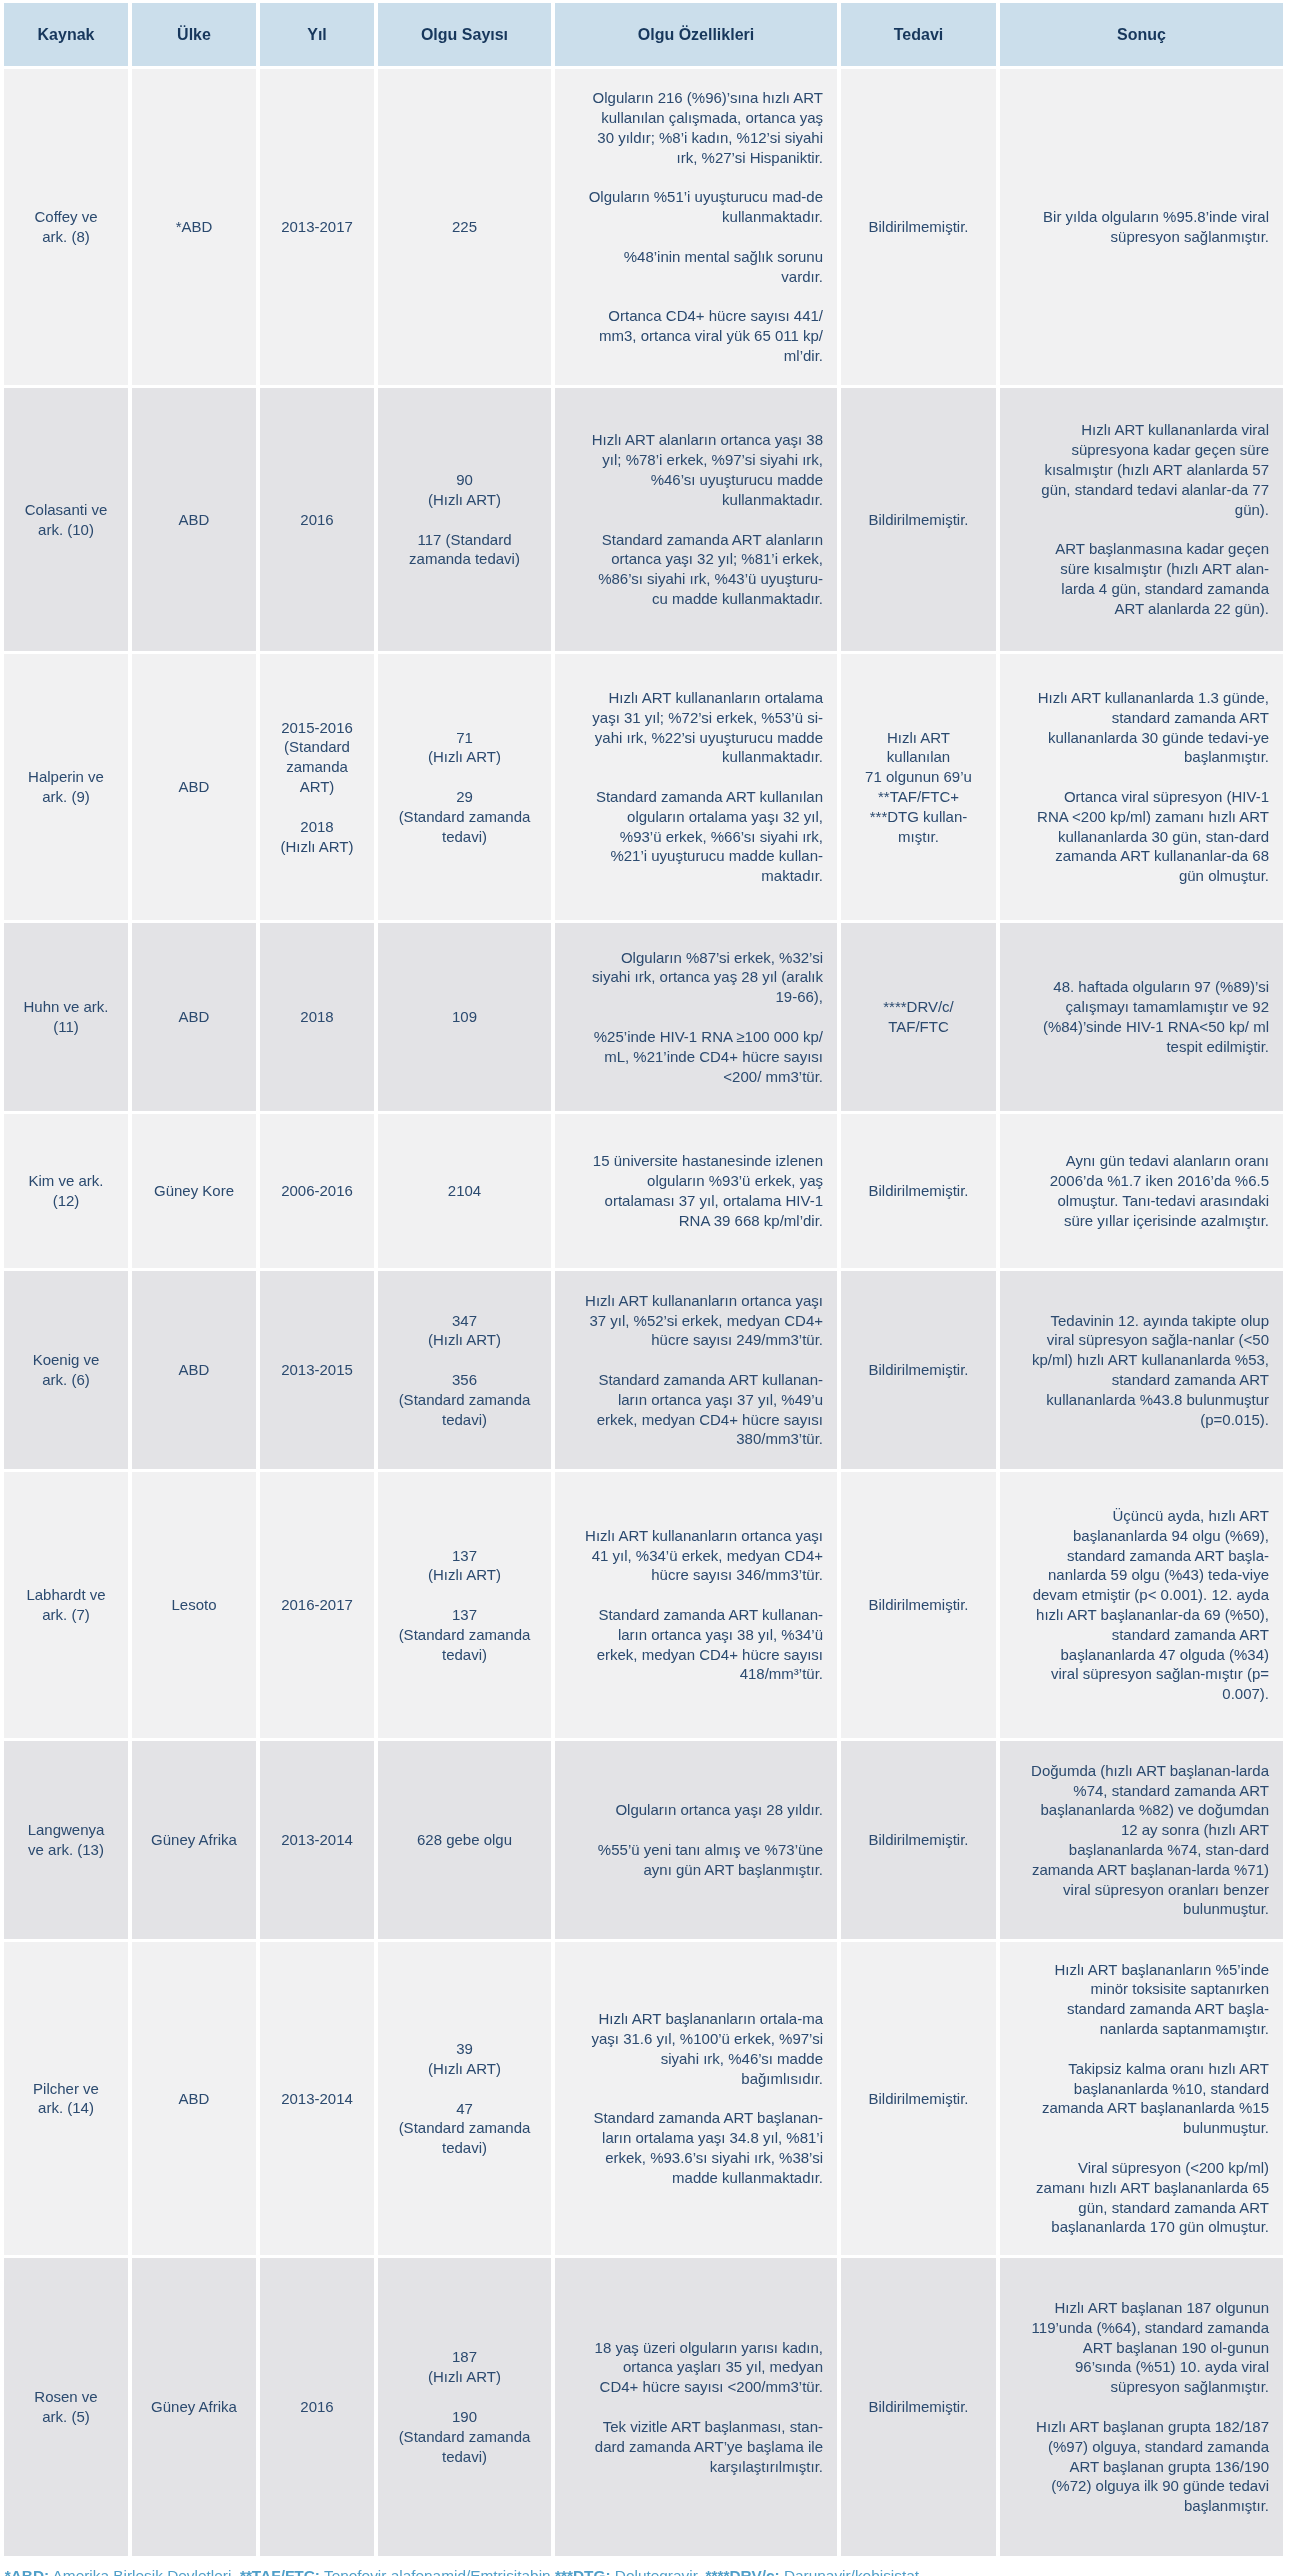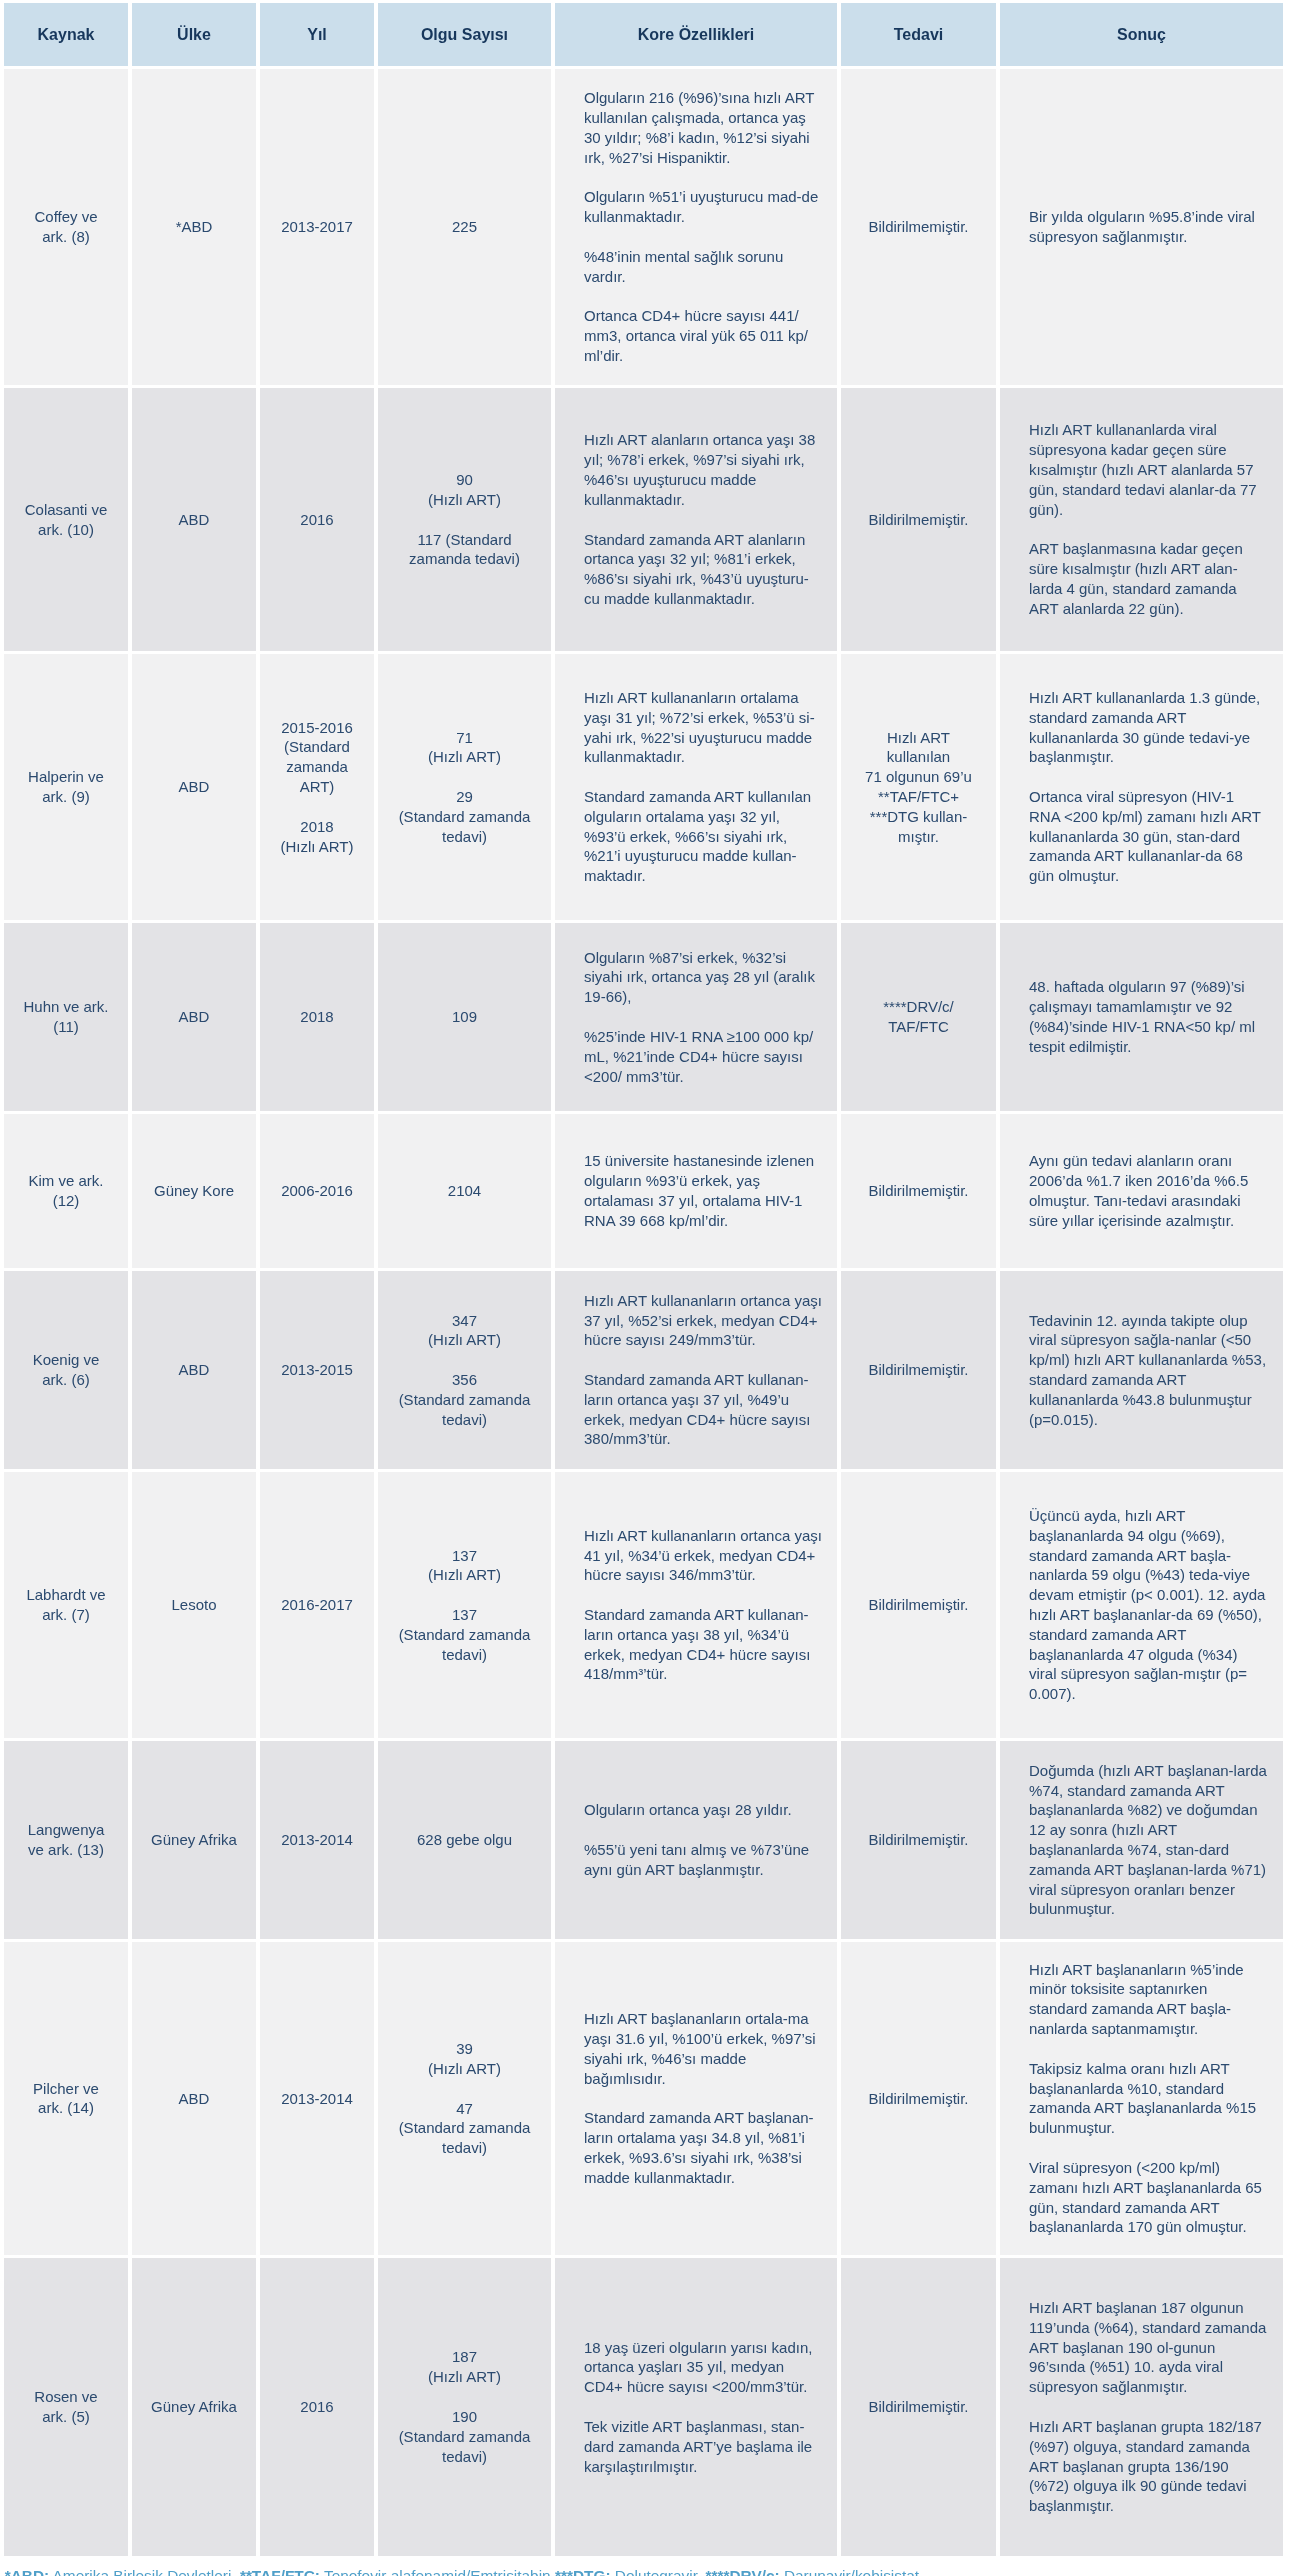--- a/index.html
+++ b/index.html
@@ -37,21 +37,21 @@
     vertical-align: middle;
     font-size: 15px;
     line-height: 1.32;
     padding: 17.7px 14px;
     box-sizing: border-box;
     word-wrap: break-word;
   }
   tr.light td { background: var(--row-light, #f1f1f2); }
   tr.dark  td { background: var(--row-dark, #e3e3e6); }
   td.c0, td.c1, td.c2, td.c3, td.c5 { text-align: center; white-space: pre-line; }
-  td.c4, td.c6 { text-align: left; padding-left: 29px; }
+  td.c4, td.c6 { text-align: right; padding-left: 29px; }
   td p { margin: 0 0 20px 0; }
   td p:last-child { margin-bottom: 0; }
   .footnote {
     font-size: 15.4px;
     color: var(--footnote, #4f9fc9);
     padding: 7px 4.7px 9.5px 4.7px;
     line-height: 1.3;
   }
   .footnote b { font-weight: bold; color: var(--footnote, #4f9fc9); }
 </style>
@@ -68,21 +68,21 @@
         <col class="c4">
         <col class="c5">
         <col class="c6">
     </colgroup>
     <thead>
       <tr id="head-row">
           <th>Kaynak</th>
           <th>Ülke</th>
           <th>Yıl</th>
           <th>Olgu Sayısı</th>
-          <th>Kore Özellikleri</th>
+          <th>Olgu Özellikleri</th>
           <th>Tedavi</th>
           <th>Sonuç</th>
         </tr>
     </thead>
     <tbody id="table-body">
         <tr class="light" style="height: 316px;">
           <td class="c0"><p>Coffey ve
 ark. (8)</p></td>
           <td class="c1"><p>*ABD</p></td>
           <td class="c2"><p>2013-2017</p></td>

